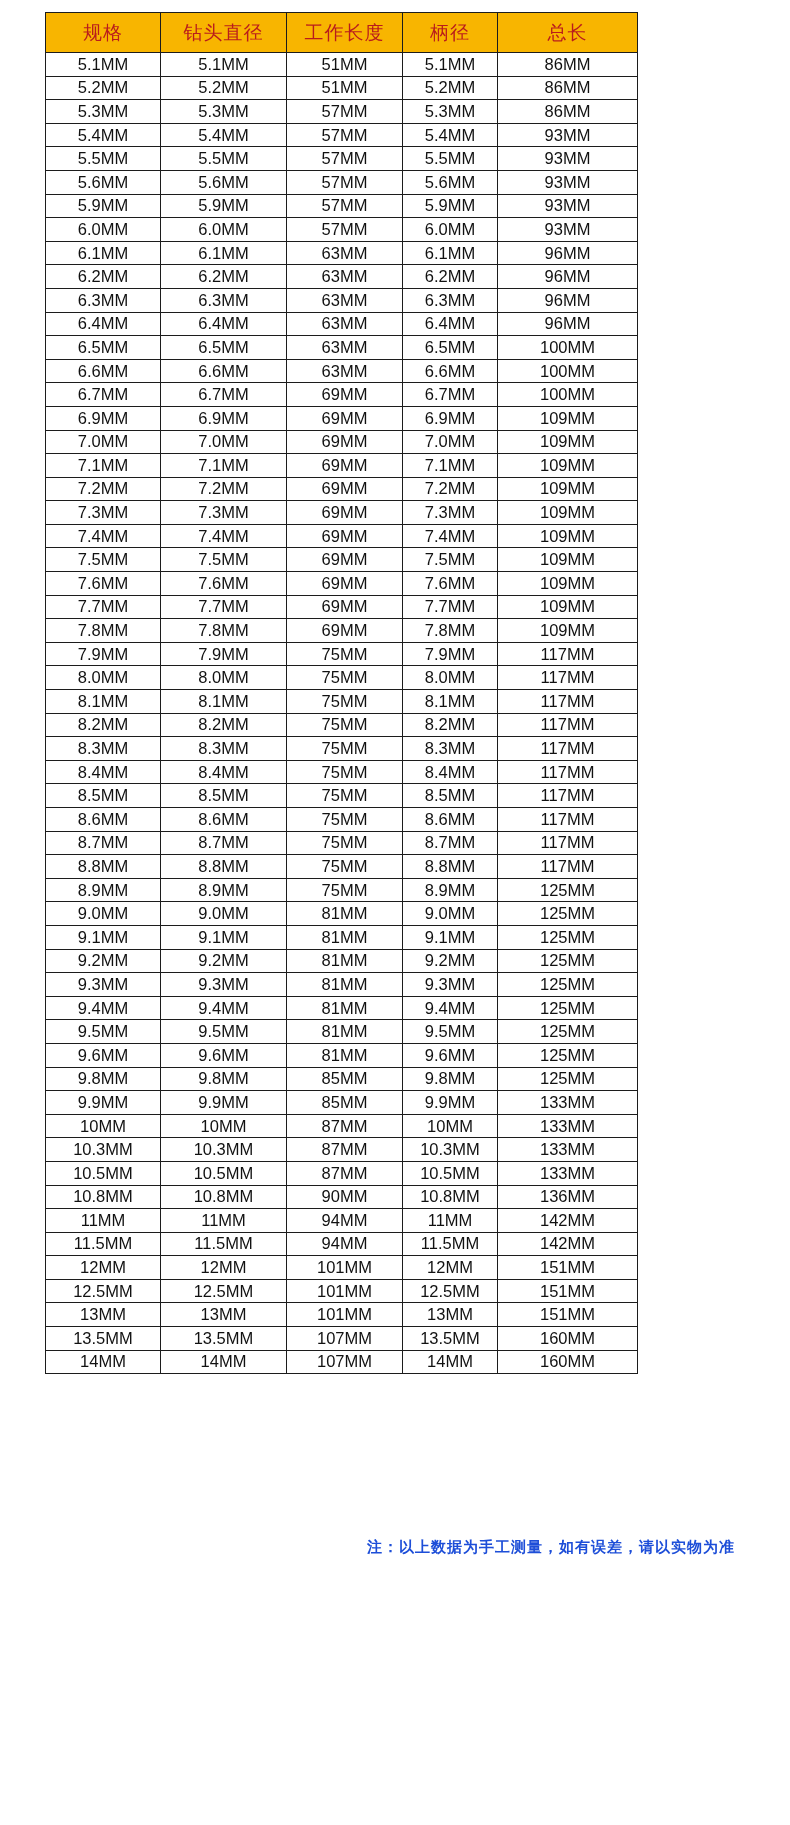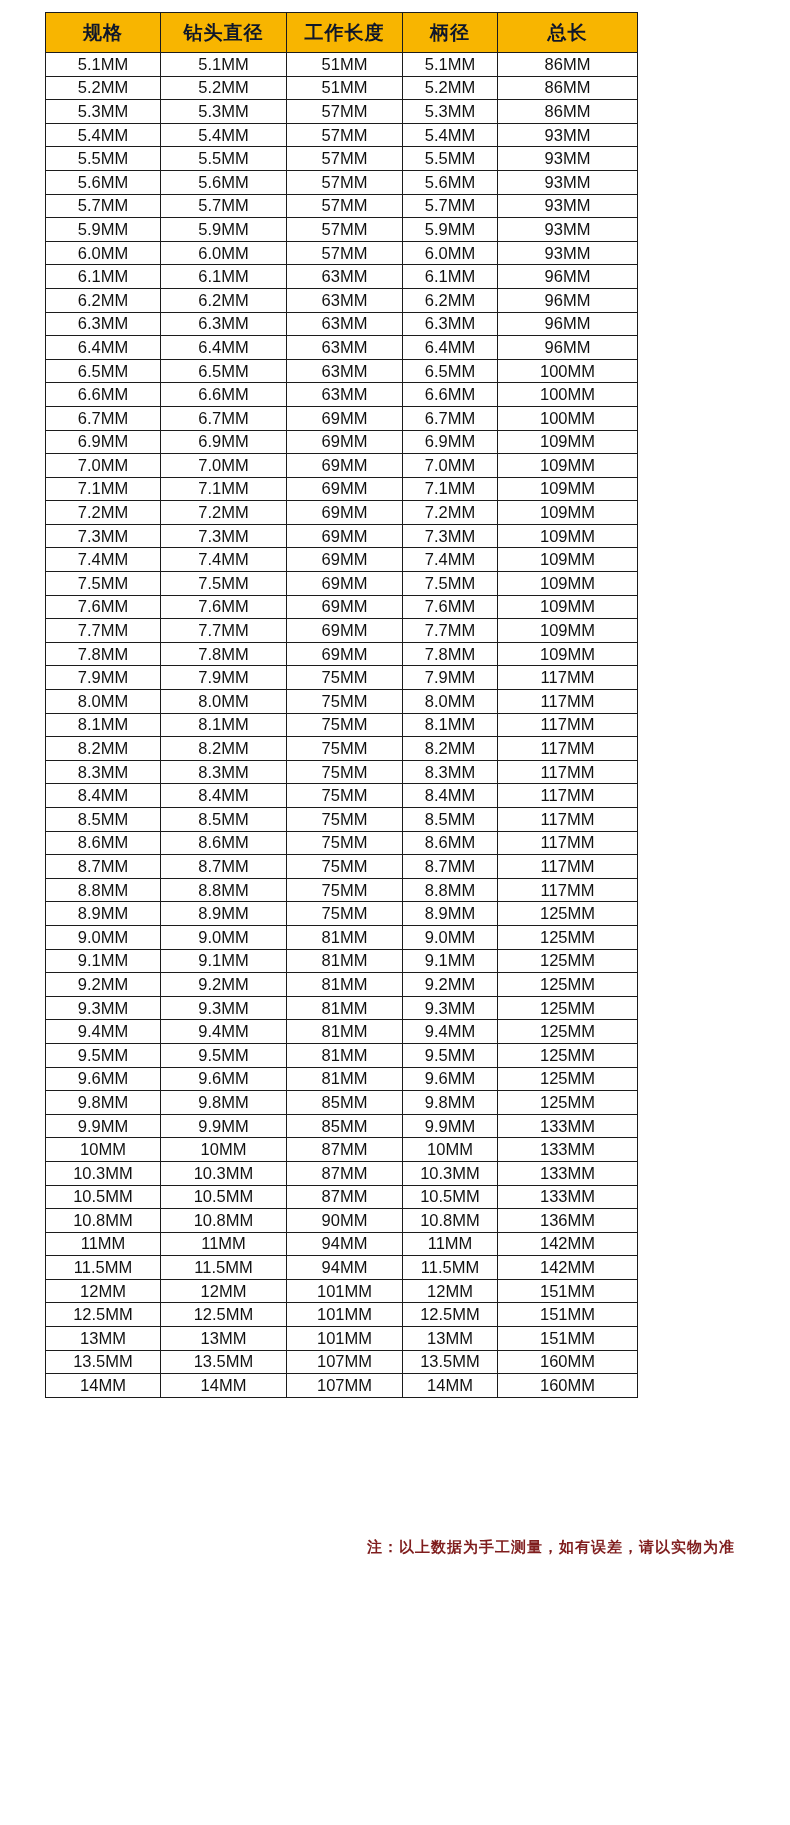--- a/index.html
+++ b/index.html
@@ -28,23 +28,23 @@
     border: 1px solid #1c1c1c;
     text-align: center;
     vertical-align: middle;
     padding: 0;
     overflow: hidden;
     white-space: nowrap;
   }
   .spec-table th {
     height: 40px;
     font-size: 19px;
-    font-weight: 700;
+    font-weight: 400;
     letter-spacing: 1px;
-    color: #0f172a;
+    color: #b91c1c;
   }
   .spec-table td {
     height: 23.6px;
     font-size: 16.5px;
     font-weight: 400;
     color: #111111;
   }
   .note {
     position: absolute;
     top: 1538px;
@@ -112,27 +112,20 @@
         <td>93MM</td>
       </tr>
       <tr>
         <td>5.6MM</td>
         <td>5.6MM</td>
         <td>57MM</td>
         <td>5.6MM</td>
         <td>93MM</td>
       </tr>
       <tr>
-        <td>5.7MM</td>
-        <td>5.7MM</td>
-        <td>57MM</td>
-        <td>5.7MM</td>
-        <td>93MM</td>
-      </tr>
-      <tr>
         <td>5.9MM</td>
         <td>5.9MM</td>
         <td>57MM</td>
         <td>5.9MM</td>
         <td>93MM</td>
       </tr>
       <tr>
         <td>6.0MM</td>
         <td>6.0MM</td>
         <td>57MM</td>
@@ -471,13 +464,13 @@
       <tr>
         <td>14MM</td>
         <td>14MM</td>
         <td>107MM</td>
         <td>14MM</td>
         <td>160MM</td>
       </tr>
     </tbody>
 </table>
 
-<div class="note" style="color: #7f1d1d;">注：以上数据为手工测量，如有误差，请以实物为准</div>
+<div class="note" style="color: #1d4ed8;">注：以上数据为手工测量，如有误差，请以实物为准</div>
 
 </body></html>

